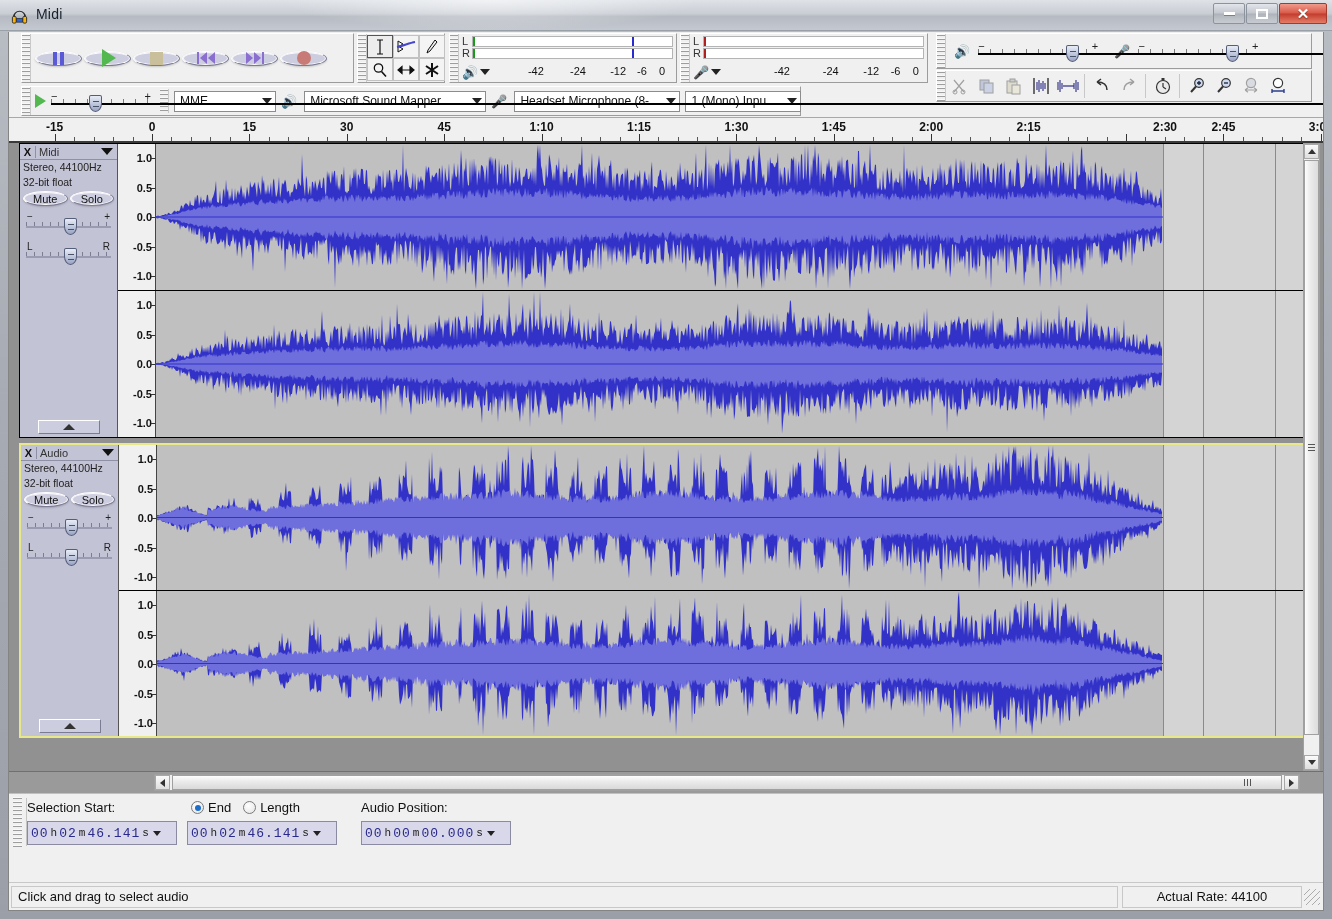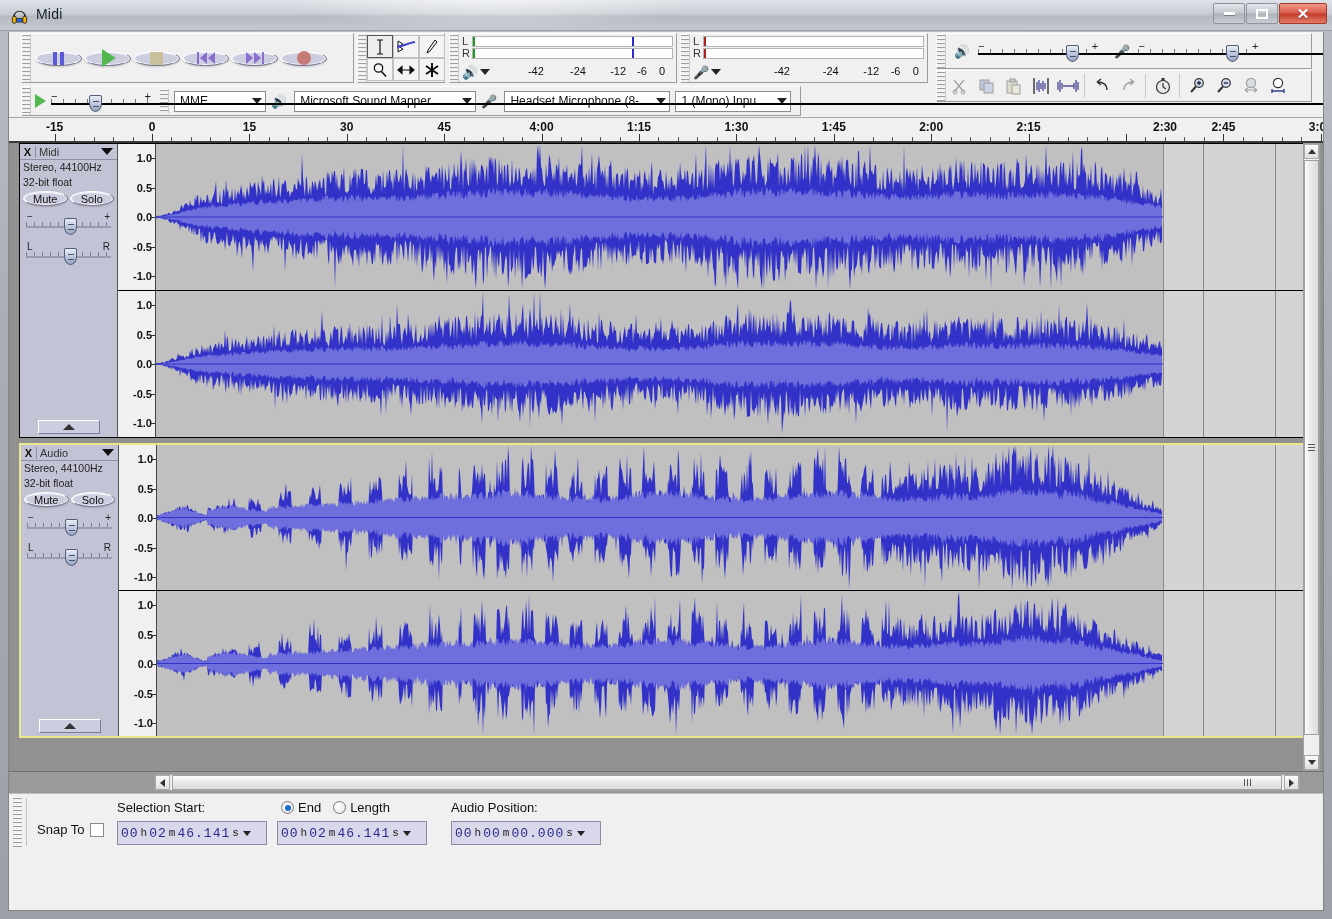--- a/index.html
+++ b/index.html
@@ -637,21 +637,21 @@
           <div class="sel-slider">
             <div class="mix-slider" style="width:100px;margin:0">
               <div class="minus">−</div>
                 <div class="plus">+</div>
               <div class="ticks"></div>
                 <div class="track"></div>
               <div class="thumb" style="left:38px"></div>
             </div>
           </div>
           <div class="grip" style="height:24px"></div>
-          <div class="combo" style="width:92px">
+          <div class="combo" style="width:102px">
             <span>MME</span>
             <div class="cb-arrow"></div>
           </div>
           <span class="spk">🔊</span>
           <div class="combo" style="width:182px">
             <span>Microsoft Sound Mapper</span>
             <div class="cb-arrow"></div>
           </div>
           <span class="spk">🎤</span>
           <div class="combo" style="width:166px">
@@ -690,21 +690,21 @@
         <div class="min" style="left: 357.28px;"></div>
         <div class="min" style="left: 376.76px;"></div>
         <div class="min" style="left: 396.24px;"></div>
         <div class="min" style="left: 415.72px;"></div>
         <div class="lbl" style="left: 435.2px;">45</div>
         <div class="maj" style="left: 435.2px;"></div>
         <div class="min" style="left: 454.68px;"></div>
         <div class="min" style="left: 474.16px;"></div>
         <div class="min" style="left: 493.64px;"></div>
         <div class="min" style="left: 513.12px;"></div>
-        <div class="lbl" style="left: 532.6px;">4:00</div>
+        <div class="lbl" style="left: 532.6px;">1:10</div>
         <div class="maj" style="left: 532.6px;"></div>
         <div class="min" style="left: 552.08px;"></div>
         <div class="min" style="left: 571.56px;"></div>
         <div class="min" style="left: 591.04px;"></div>
         <div class="min" style="left: 610.52px;"></div>
         <div class="lbl" style="left: 630px;">1:15</div>
         <div class="maj" style="left: 630px;"></div>
         <div class="min" style="left: 649.48px;"></div>
         <div class="min" style="left: 668.96px;"></div>
         <div class="min" style="left: 688.44px;"></div>
@@ -945,26 +945,20 @@
           </div>
       </div>
     </div>
 
     <div id="selbar">
       <div class="sb-grip"></div>
 
 
       <div class="sb-sep"></div>
 
-      <div class="sb-group" style="width:90px;">
-        <div style="position:absolute;left:10px;top:28px;display:flex;align-items:center;gap:6px;">
-          <div class="sb-lab">Snap To</div>
-          <div class="checkbox"></div>
-        </div>
-      </div>
 
       <div class="sb-group" style="width:160px;">
         <div class="sb-lab" style="position:absolute;left:0px;top:6px;">Selection Start:</div>
         <div class="timefield" style="position:absolute;left:0px;top:27px;width:150px;">
           <span>00</span>
           <span class="unit">h</span>
           <span>02</span>
           <span class="unit">m</span>
           <span>46.141</span>
           <span class="unit">s</span>
@@ -997,15 +991,20 @@
           <span class="unit">h</span>
           <span>00</span>
           <span class="unit">m</span>
           <span>00.000</span>
           <span class="unit">s</span>
           <div class="tf-arrow"></div>
         </div>
       </div>
     </div>
 
+    <div id="statusbar">
+      <div class="status-cell" id="status-left">Click and drag to select audio</div>
+      <div class="status-cell" id="status-right">Actual Rate: 44100</div>
+      <div class="resize-grip"></div>
+    </div>
 
   </div>
 </div>
 
 </body></html>

